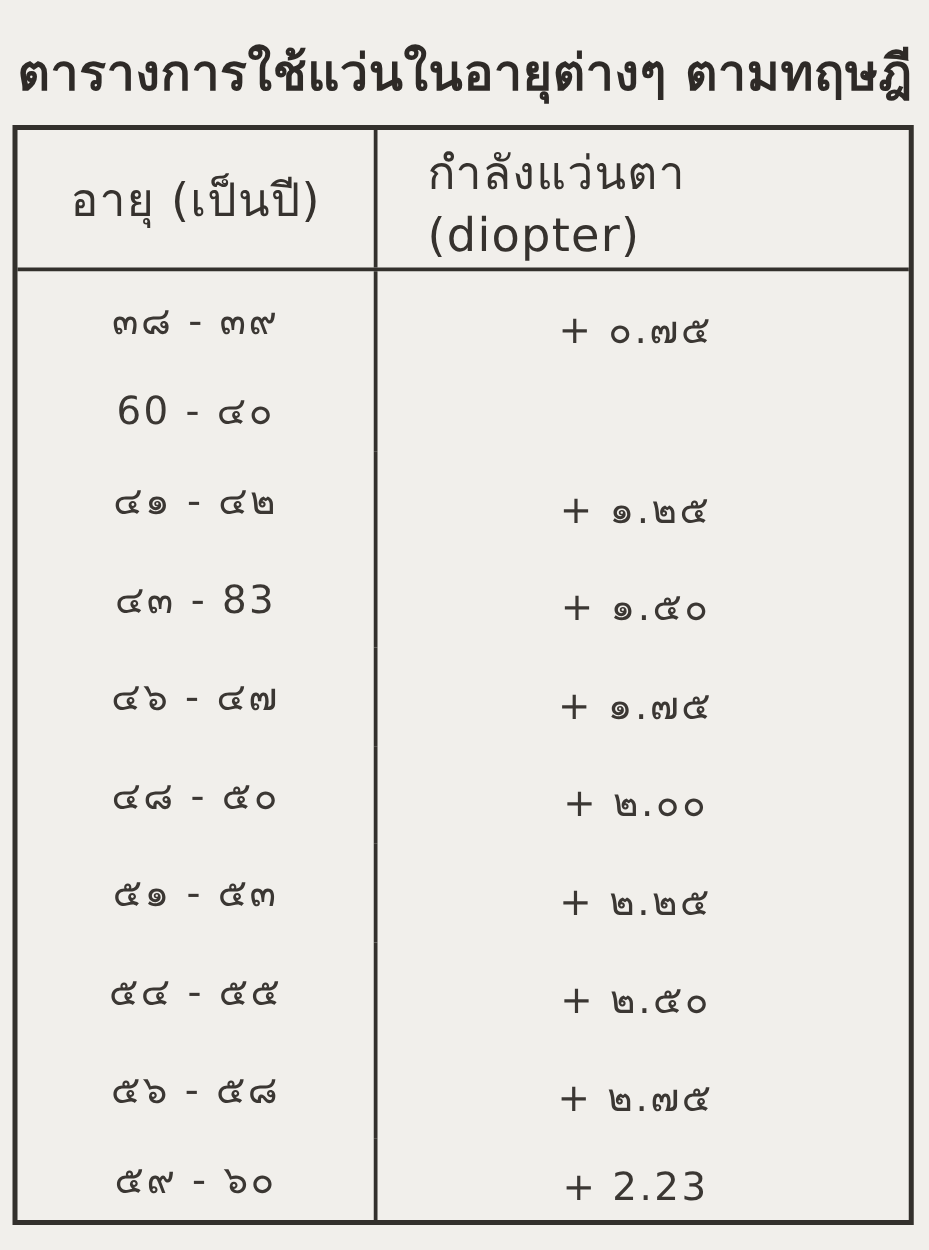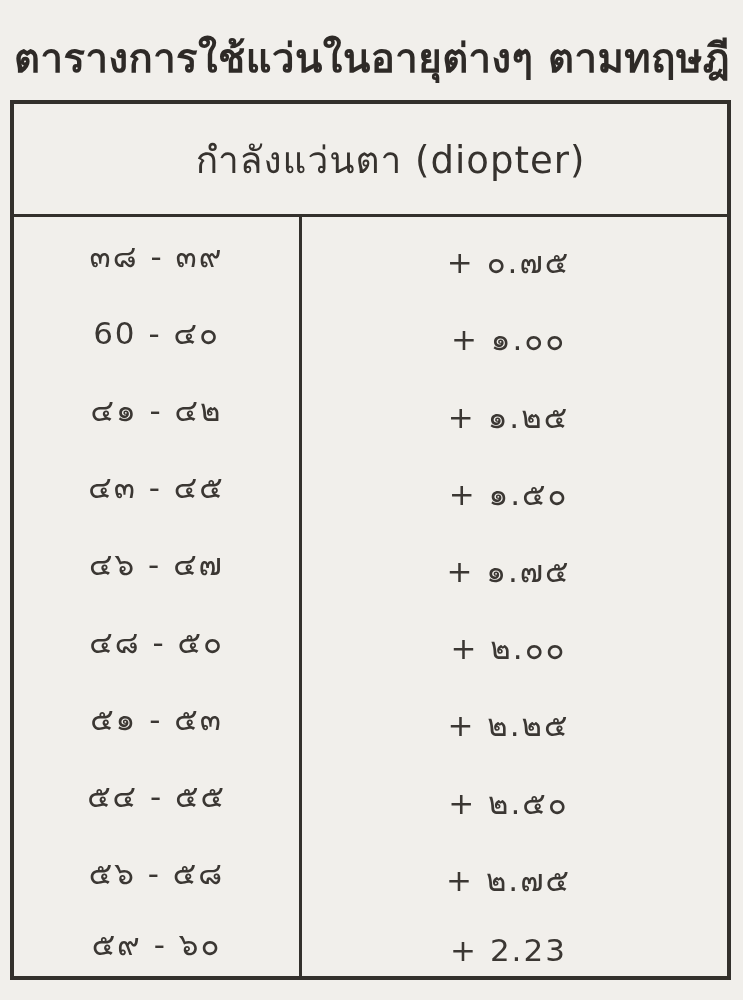--- a/index.html
+++ b/index.html
@@ -85,37 +85,37 @@
     margin-top: 13px;
   }
 </style>
 </head>
 <body>
 
 <h1 class="page-title">ตารางการใช้แว่นในอายุต่างๆ ตามทฤษฎี</h1>
 
 <div class="glasses-table">
   <div class="header-row">
+    <div class="cell col-age header-cell">อายุ (เป็นปี)</div>
     <div class="cell col-power header-cell">กำลังแว่นตา (diopter)</div>
   </div>
   <div class="table-body">
     <div class="row">
       <div class="cell col-age data-cell">๓๘ - ๓๙</div>
       <div class="cell col-power data-cell">+ ๐.๗๕</div>
     </div>
     <div class="row">
       <div class="cell col-age data-cell">60 - ๔๐</div>
-      <div class="cell col-power data-cell">+ ๑.๐๐</div>
     </div>
     <div class="row">
       <div class="cell col-age data-cell">๔๑ - ๔๒</div>
       <div class="cell col-power data-cell">+ ๑.๒๕</div>
     </div>
     <div class="row">
-      <div class="cell col-age data-cell">๔๓ - ๔๕</div>
+      <div class="cell col-age data-cell">๔๓ - 83</div>
       <div class="cell col-power data-cell">+ ๑.๕๐</div>
     </div>
     <div class="row">
       <div class="cell col-age data-cell">๔๖ - ๔๗</div>
       <div class="cell col-power data-cell">+ ๑.๗๕</div>
     </div>
     <div class="row">
       <div class="cell col-age data-cell">๔๘ - ๕๐</div>
       <div class="cell col-power data-cell">+ ๒.๐๐</div>
     </div>

